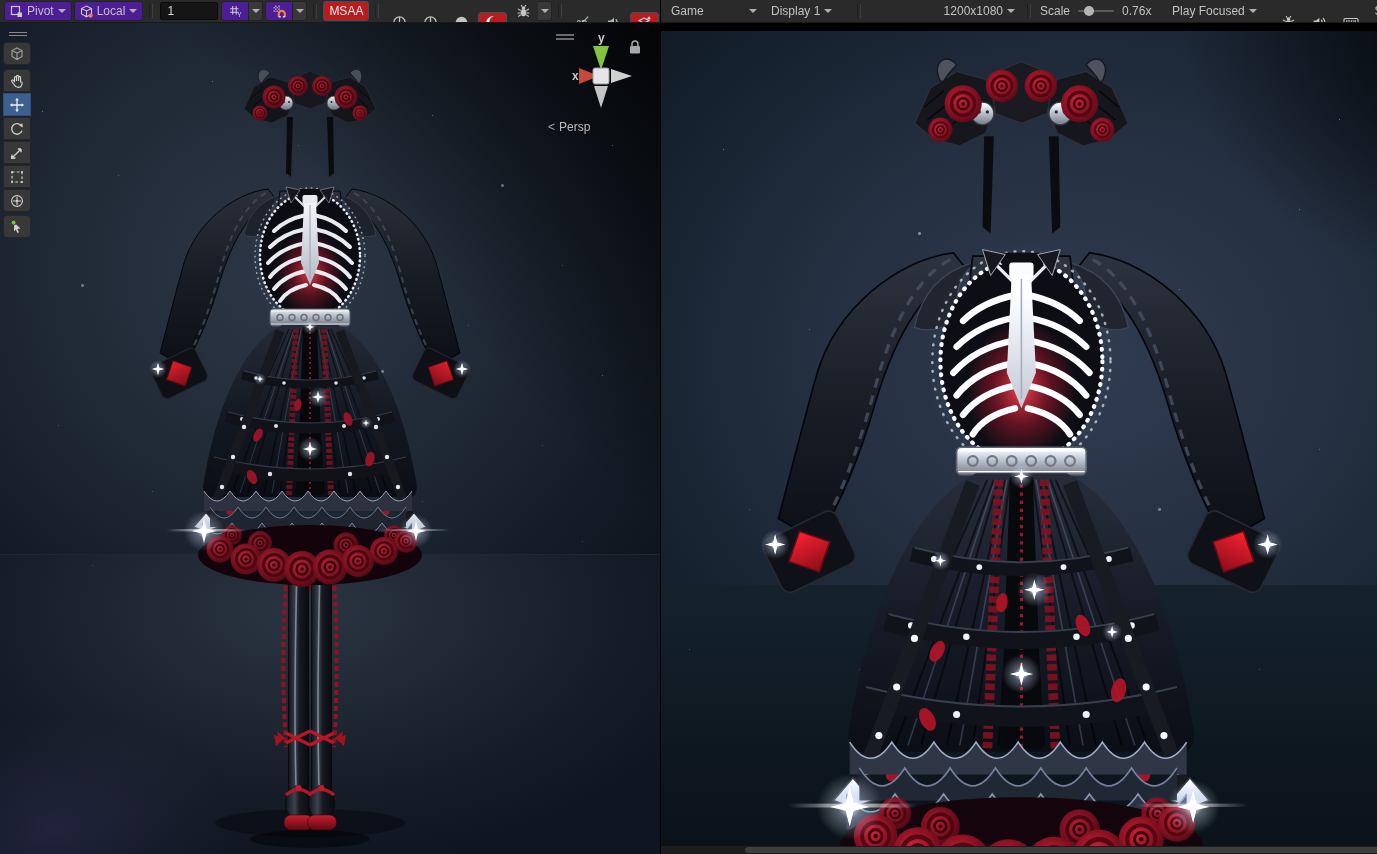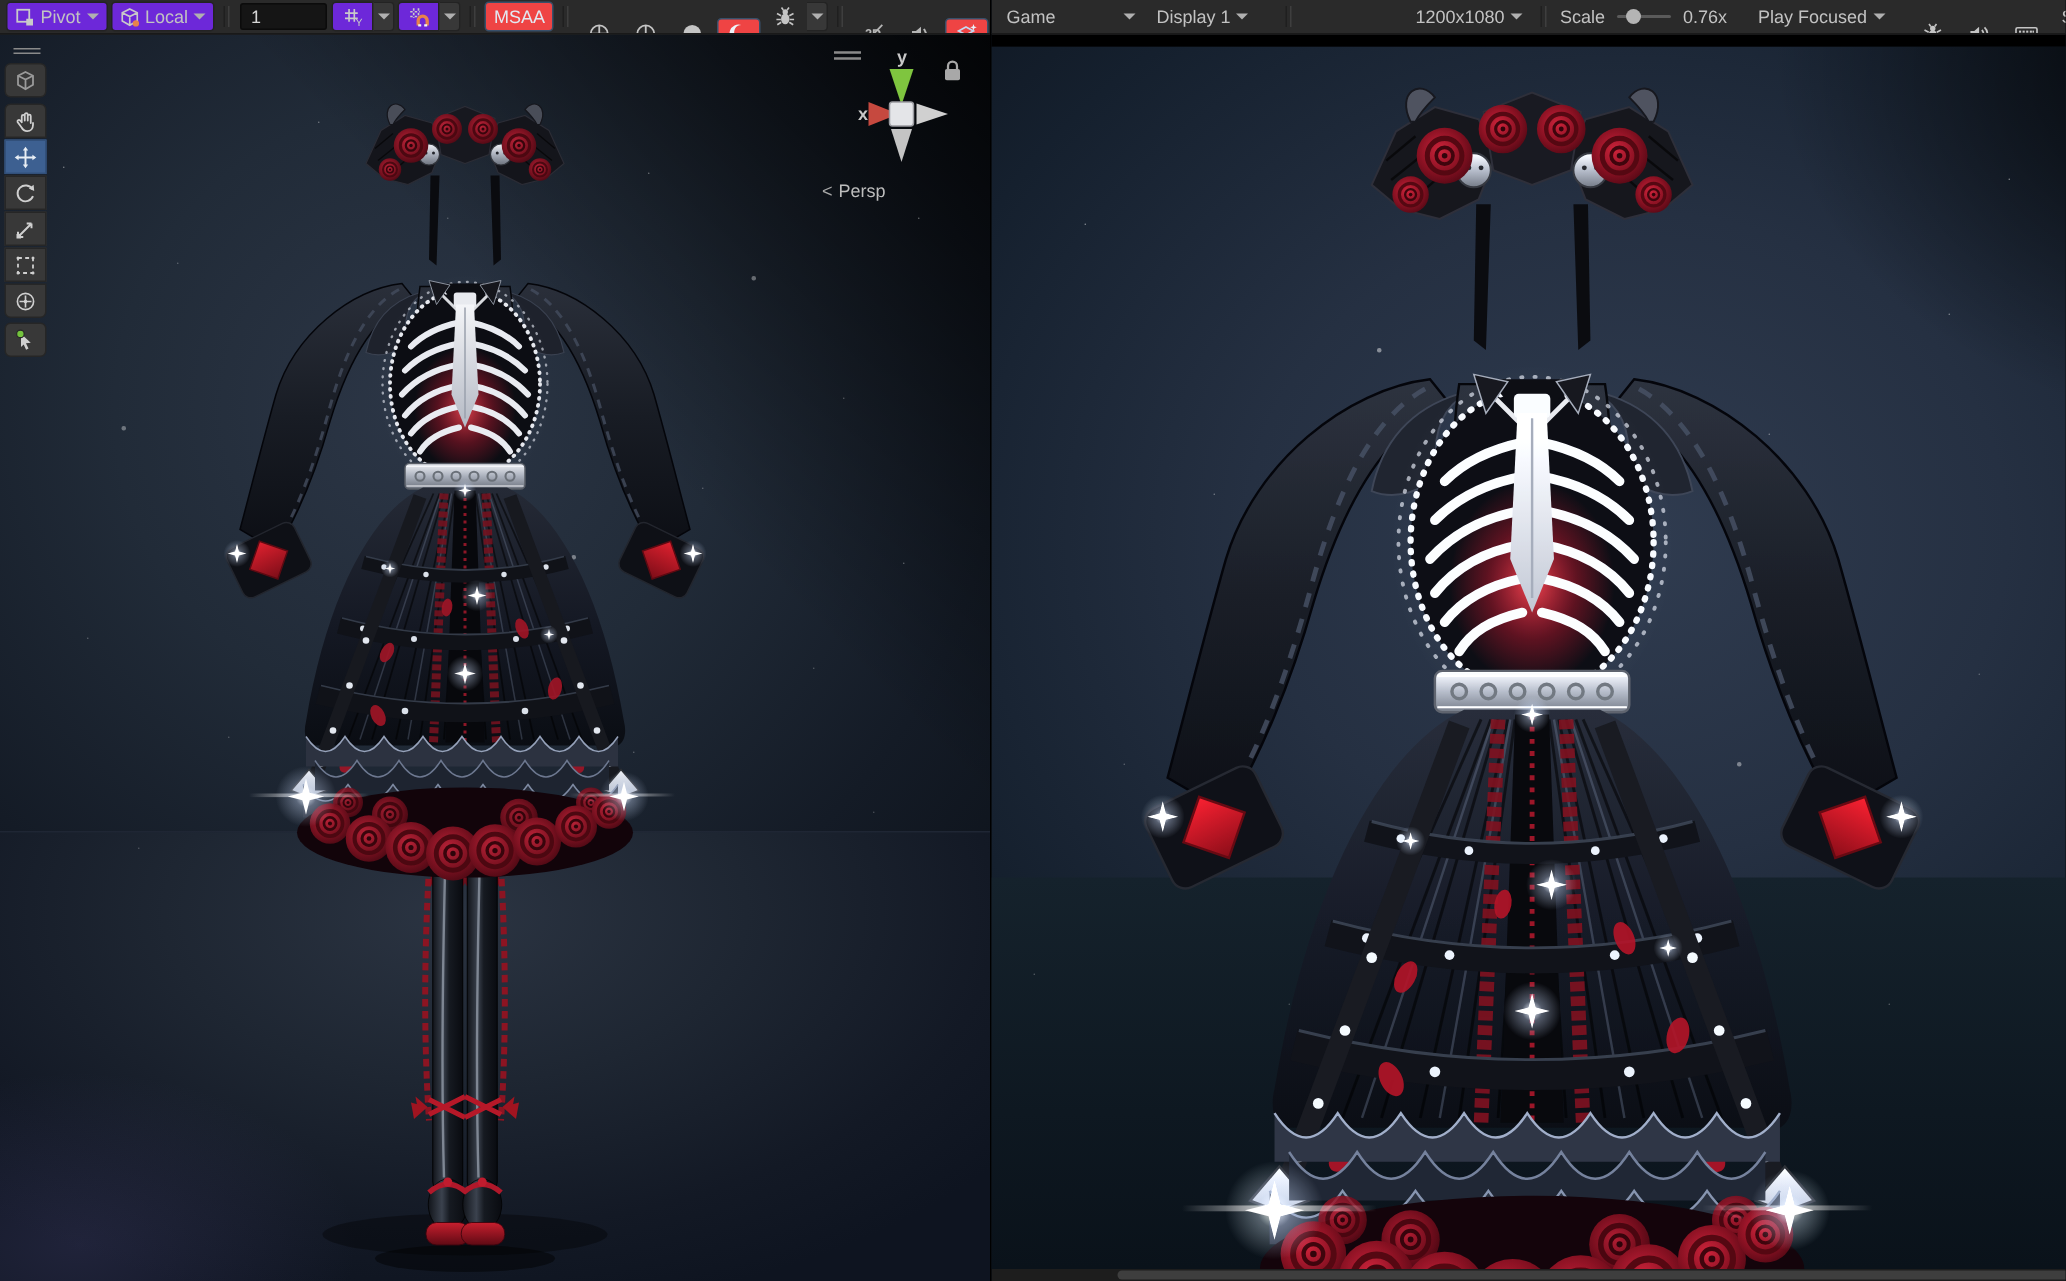--- a/index.html
+++ b/index.html
@@ -6,24 +6,24 @@
     font-family:"Liberation Sans",sans-serif;-webkit-font-smoothing:antialiased;}
   .app{position:relative;width:1377px;height:854px;background:#1a1a1a;}
   .pane{position:absolute;top:0;height:854px;overflow:hidden;}
   .scene-pane{left:0;width:660px;background:#10151d;}
   .game-pane{left:660px;width:848px;background:#0d1219;border-left:1px solid #000;box-sizing:border-box;}
 
   
   .toolbar{position:absolute;top:0;left:0;right:0;height:23px;background:#2a2a2a;
     border-bottom:1px solid #191919;display:flex;align-items:center;flex-wrap:nowrap;
     padding:0 3px;box-sizing:border-box;z-index:40;font-size:12px;color:#c2c2c2;white-space:nowrap;overflow:hidden;}
-  .btn{height:18px;background:#6d28d9;border:1px solid #232323;border-radius:3px;
+  .btn{height:18px;background:#4c1d95;border:1px solid #232323;border-radius:3px;
     display:flex;align-items:center;gap:4px;padding:0 5px;color:#c2c2c2;flex:0 0 auto;margin:0 1px;}
   .btn.flat{background:transparent;border-color:transparent;}
-  .btn.active{background:#ef4444;border-color:#38506a;color:#e2e9f2;}
+  .btn.active{background:#b91c1c;border-color:#38506a;color:#e2e9f2;}
   .btn.icon-only{padding:0 6px;margin-top:22px;}
   .caret{width:0;height:0;border-left:4px solid transparent;border-right:4px solid transparent;
     border-top:4px solid #b0b0b0;flex:0 0 auto;}
   .split{display:flex;flex:0 0 auto;margin:0 1px;}
   .split .btn{margin:0;border-radius:3px 0 0 3px;}
   .split .mini{height:18px;width:13px;background:#383838;border:1px solid #232323;border-left:none;
     border-radius:0 3px 3px 0;display:flex;align-items:center;justify-content:center;}
   .sep{width:2px;height:14px;border-left:1px solid #1f1f1f;border-right:1px solid #3e3e3e;margin:0 5px;flex:0 0 auto;}
   .num-field{width:44px;height:16px;background:#151515;border:1px solid #0b0b0b;border-radius:2px;
     color:#d6d6d6;padding:0 6px;font-size:12px;font-family:"Liberation Sans",sans-serif;flex:0 0 auto;margin:0 2px;}

